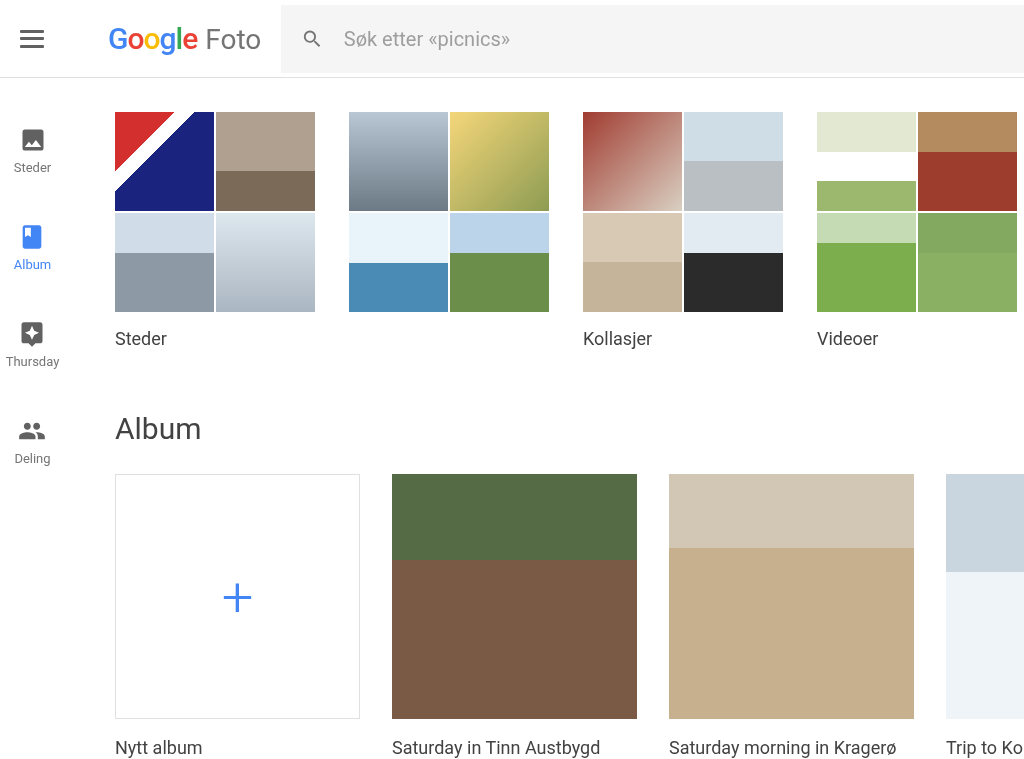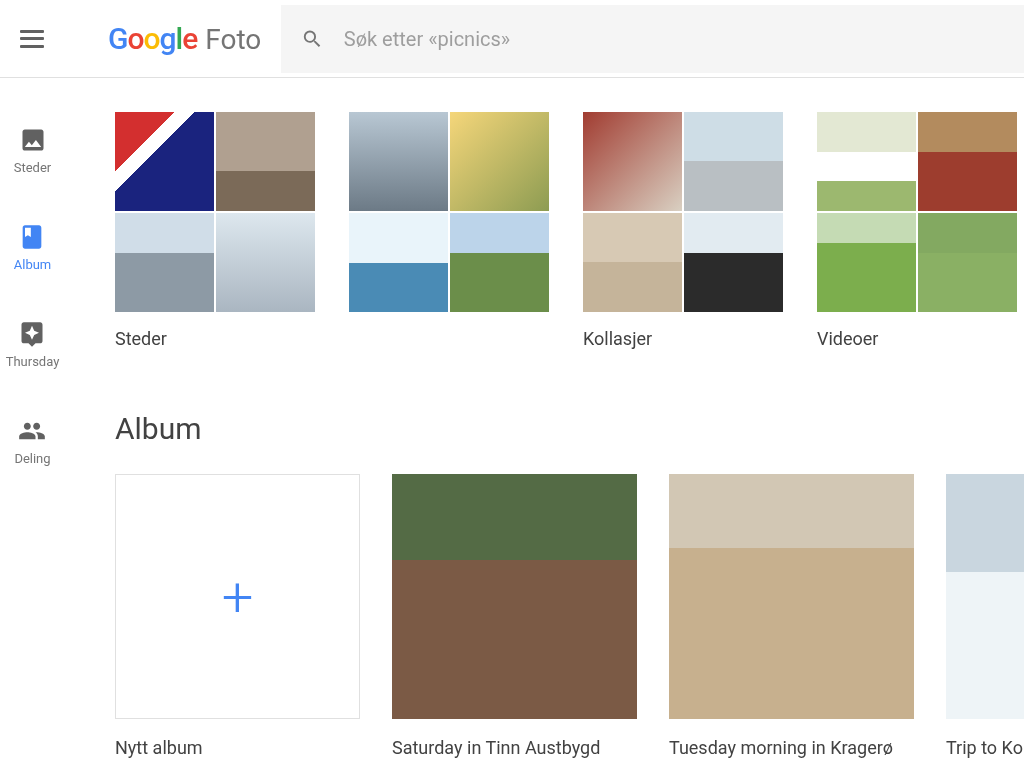--- a/index.html
+++ b/index.html
@@ -309,21 +309,21 @@
       </div>
       <div class="album-title">Nytt album</div>
     </div>
     <div class="album-card">
       <div class="album-thumb forest-bg"></div>
       <div class="album-title">Saturday in Tinn Austbygd</div>
 
     </div>
     <div class="album-card">
       <div class="album-thumb woman-bg"></div>
-      <div class="album-title">Tuesday morning in Kragerø</div>
+      <div class="album-title">Saturday morning in Kragerø</div>
 
     </div>
     <div class="album-card">
       <div class="album-thumb snow-bg"></div>
       <div class="album-title">Trip to Ko</div>
 
     </div>
   </div>
 </div>
 

